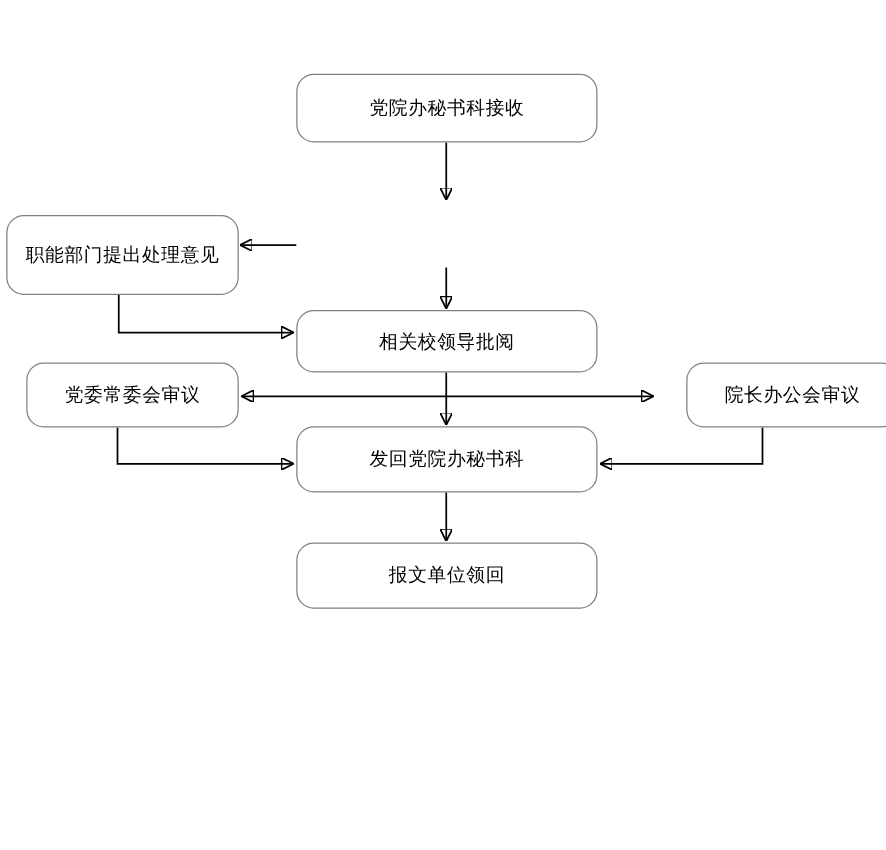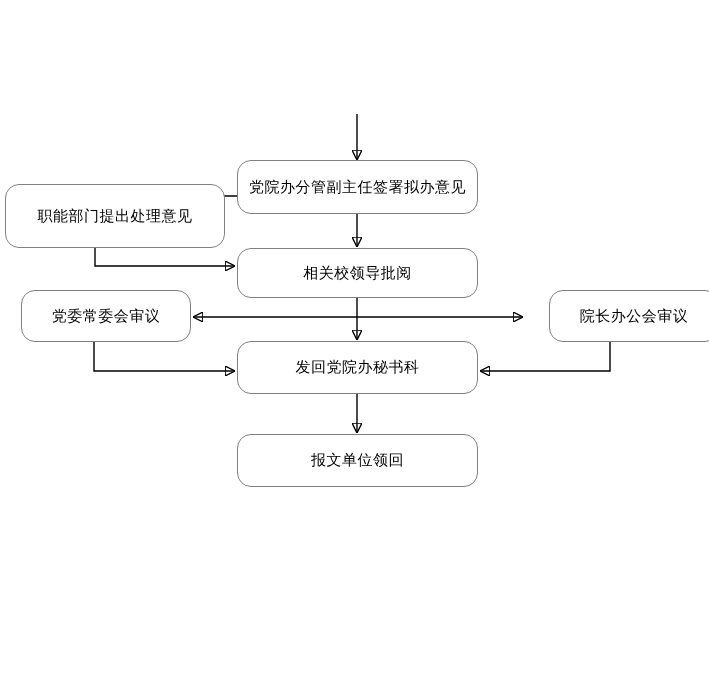--- a/index.html
+++ b/index.html
@@ -40,21 +40,21 @@
     display: block;
     line-height: 1;
   }
   
   #node-receive   { left: 237px; top: 59px;  width: 241px; height: 55px; }
   #node-sign      { left: 237px; top: 160px; width: 241px; height: 54px; }
   #node-review    { left: 237px; top: 248px; width: 241px; height: 50px; }
   #node-return    { left: 237px; top: 341px; width: 241px; height: 53px; }
   #node-pickup    { left: 237px; top: 434px; width: 241px; height: 53px; }
   
-  #node-department { left: 5px;   top: 184px; width: 220px; height: 64px; text-align: right; }
+  #node-department { left: 5px;   top: 172px; width: 186px; height: 64px; text-align: right; }
   #node-party      { left: 21px;  top: 290px; width: 170px; height: 52px; }
   #node-president  { left: 525px; top: 290px; width: 170px; height: 52px; margin-left: 24px; }
 
   svg.edges {
     position: absolute;
     left: 0;
     top: 0;
     width: 709px;
     height: 680px;
     z-index: 1;
@@ -93,24 +93,24 @@
 
     <line x1="357" y1="298" x2="357" y2="339" marker-end="url(#arrow-end)"></line>
 
     <path d="M 94 342 L 94 371 L 234 371" marker-end="url(#arrow-end)"></path>
 
     <path d="M 610 342 L 610 371 L 481 371" marker-end="url(#arrow-end)"></path>
 
     <line x1="357" y1="394" x2="357" y2="432" marker-end="url(#arrow-end)"></line>
   </svg>
 
+  <div class="node" id="node-receive">
+    <span class="node-label">党院办秘书科接收</span>
+  </div>
 
-  <div class="node" id="node-sign">
-    <span class="node-label">党院办分管副主任签署拟办意见</span>
-  </div>
 
   <div class="node" id="node-department">
     <span class="node-label">职能部门提出处理意见</span>
   </div>
 
   <div class="node" id="node-party">
     <span class="node-label">党委常委会审议</span>
   </div>
 
   <div class="node" id="node-review">

